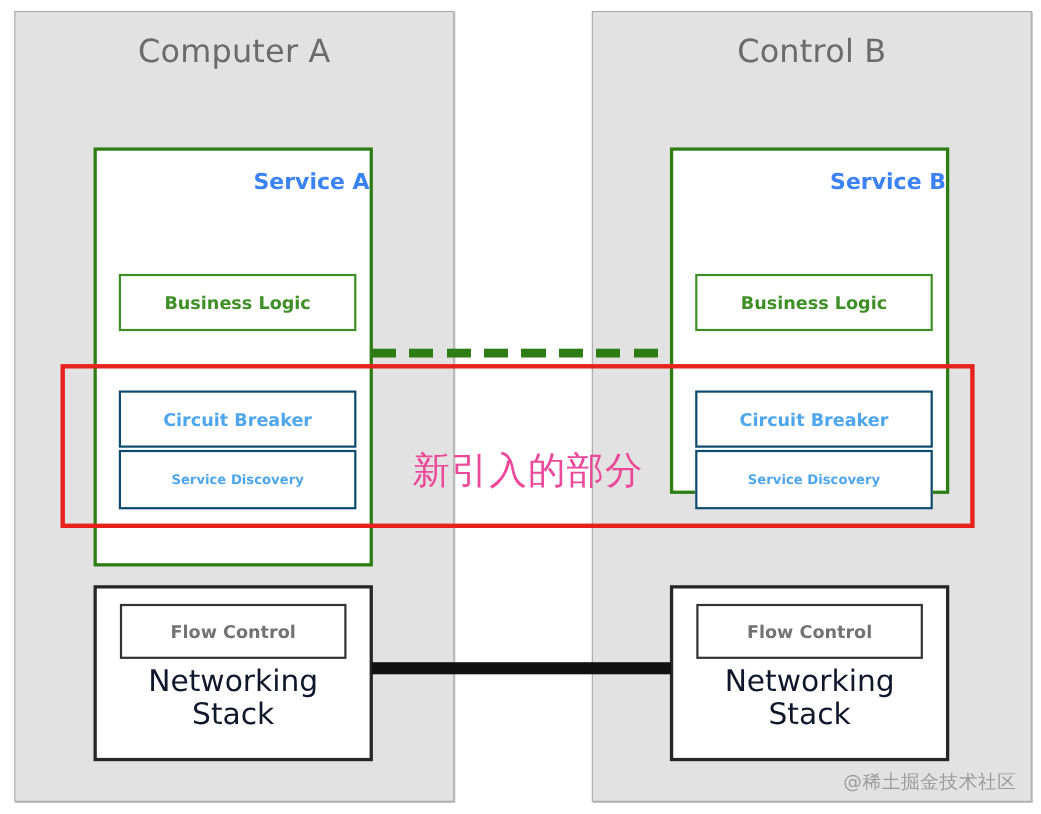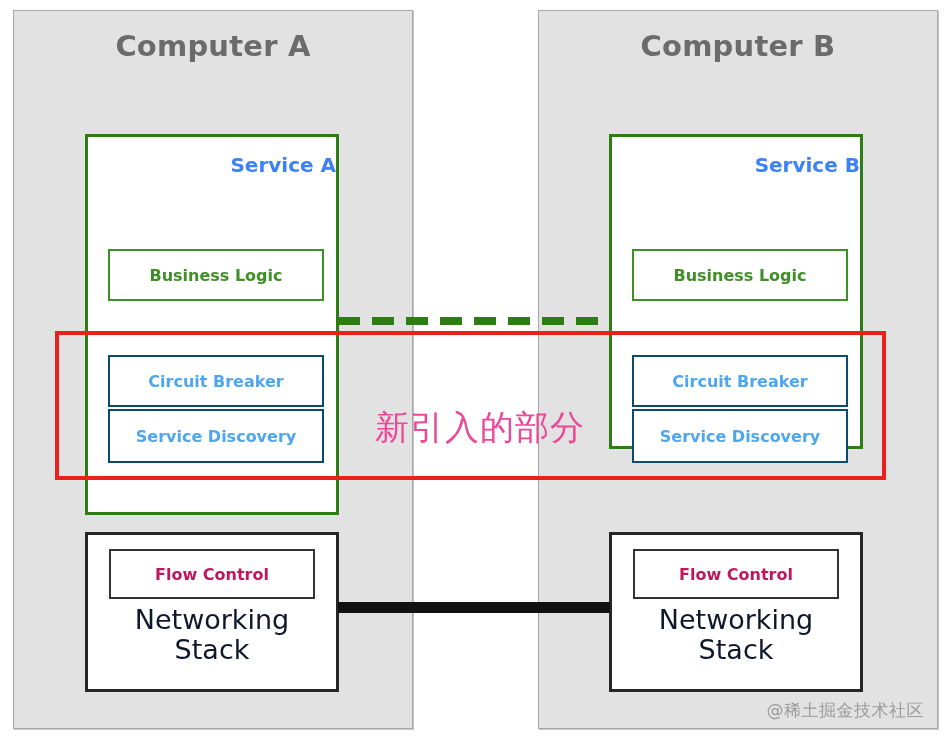--- a/index.html
+++ b/index.html
@@ -30,21 +30,21 @@
   #panel-a { left: 13px;  top: 10px; width: 400px; height: 719px; }
   #panel-b { left: 538px; top: 10px; width: 400px; height: 719px; }
 
   .computer-title {
     position: absolute;
     top: 18px;
     left: 0;
     width: 100%;
     text-align: center;
     font-size: 29px;
-    font-weight: 700;
+    font-weight: 400;
     color: #6b6b6b;
     letter-spacing: 0.2px;
     font-family: "DejaVu Sans", sans-serif;
   }
 
   
   .service-box {
     position: absolute;
     background: #ffffff;
     border: 3px solid #2e7d14;
@@ -81,21 +81,21 @@
   .module.green {
     border: 2px solid #3f8f27;
     color: #3f8f27;
   }
   .module.blue {
     border: 2px solid #0c4a6e;
     color: #4ea6ef;
   }
   .module-business  { top: 112px; height: 52px; font-size: 16px; text-align: right; }
   .module-breaker   { top: 218px; height: 52px; font-size: 16px; }
-  .module-discovery { top: 272px; height: 54px; font-size: 16px; }
+  .module-discovery { top: 272px; height: 54px; font-size: 12px; }
 
   
   .net-box {
     position: absolute;
     background: #ffffff;
     border: 3px solid #262626;
     box-sizing: border-box;
   }
   #net-a { left: 85px;  top: 532px; width: 254px; height: 160px; }
   #net-b { left: 609px; top: 532px; width: 254px; height: 160px; }
@@ -106,21 +106,21 @@
     top: 14px;
     width: 206px;
     height: 50px;
     border: 2px solid #333333;
     box-sizing: border-box;
     display: flex;
     align-items: center;
     justify-content: center;
     font-size: 16px;
     font-weight: 700;
-    color: #be185d;
+    color: #737373;
     background: #ffffff;
     font-family: "DejaVu Sans", sans-serif;
   }
   .net-label {
     position: absolute;
     left: 0;
     top: 70px;
     width: 100%;
     text-align: center;
     font-size: 27px;
@@ -192,21 +192,21 @@
 </head>
 <body>
 
 <div id="canvas">
 
   <div class="computer-panel" id="panel-a">
     <div class="computer-title">Computer A</div>
   </div>
 
   <div class="computer-panel" id="panel-b">
-    <div class="computer-title">Computer B</div>
+    <div class="computer-title">Control B</div>
   </div>
 
   <div class="service-box" id="service-a">
     <div class="service-title">Service A</div>
 
     <div class="module green module-business">Business Logic</div>
 
     <div class="module blue module-breaker">Circuit Breaker</div>
 
     <div class="module blue module-discovery">Service Discovery</div>

